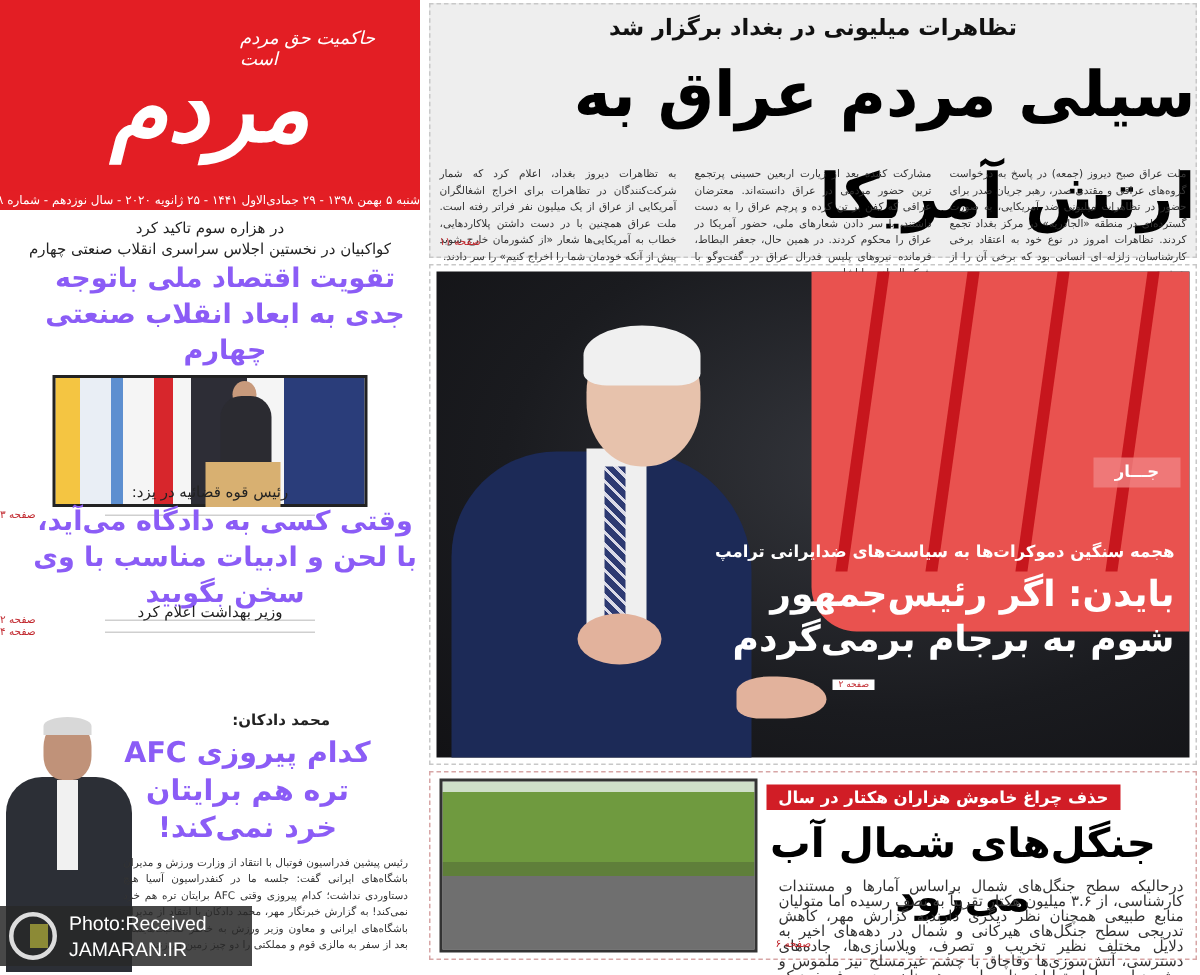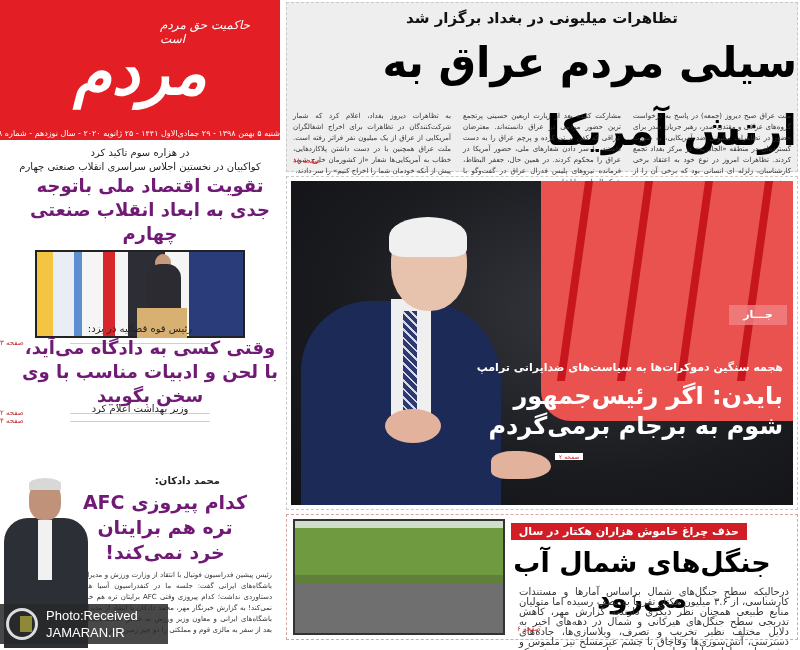--- a/index.html
+++ b/index.html
@@ -25,21 +25,21 @@
   .masthead .dateline {
     position: absolute; bottom: 0; left: 0; width: 280px; height: 14px;
     background: #ffffff; color: #e31e24; border-top: 1px solid #e31e24;
     font-size: 8px; line-height: 14px; text-align: center; white-space: nowrap; overflow: hidden;
   }
   .masthead .dateline span { display:inline-block; background:#e31e24; color:#fff; width:100%; }
 
   
   .leftcol { position: absolute; left: 0; top: 140px; width: 280px; height: 510px; }
   .kicker { font-size: 10px; color: #222; text-align: center; line-height: 14px; }
-  .headline-l { font-weight: bold; font-size: 18px; color: #701a75; text-align: center; line-height: 24px; margin-left: 20px; }
+  .headline-l { font-weight: bold; font-size: 18px; color: #8b5cf6; text-align: center; line-height: 24px; margin-left: 20px; }
   .pageref { font-size: 7px; color: #c1272d; text-align: left; position: relative; height: 10px; line-height: 10px; }
   .pageref::before, .pageref::after {
     content: ""; position: absolute; top: 5px; width: 70px; height: 1px; background: #cfcfcf;
   }
   .pageref::before { right: 70px; }
   .pageref::after { left: 70px; }
 
   .story1 { position: absolute; top: 6px; left: 0; width: 280px; }
   .story1 .photo {
     margin: 4px auto 0; width: 210px; height: 88px; border: 2px solid #222;

